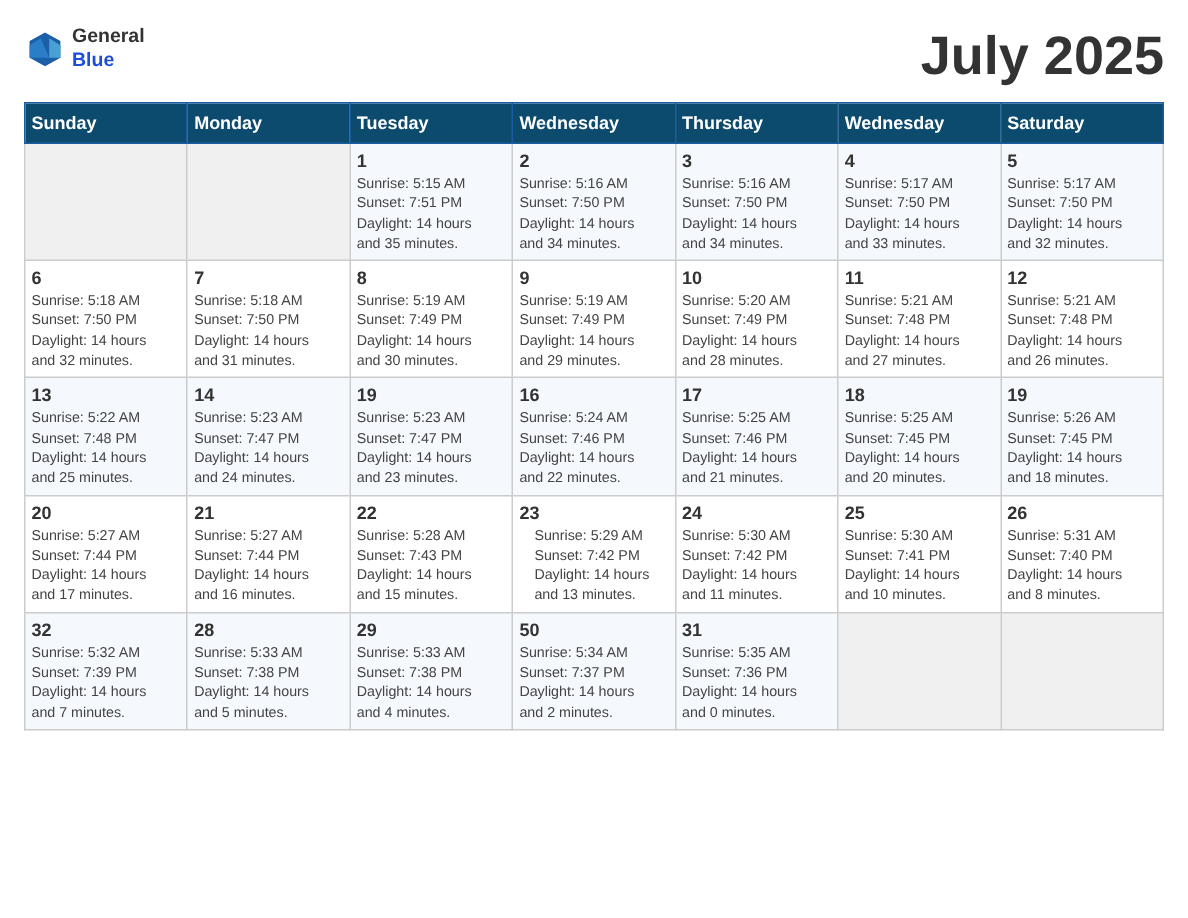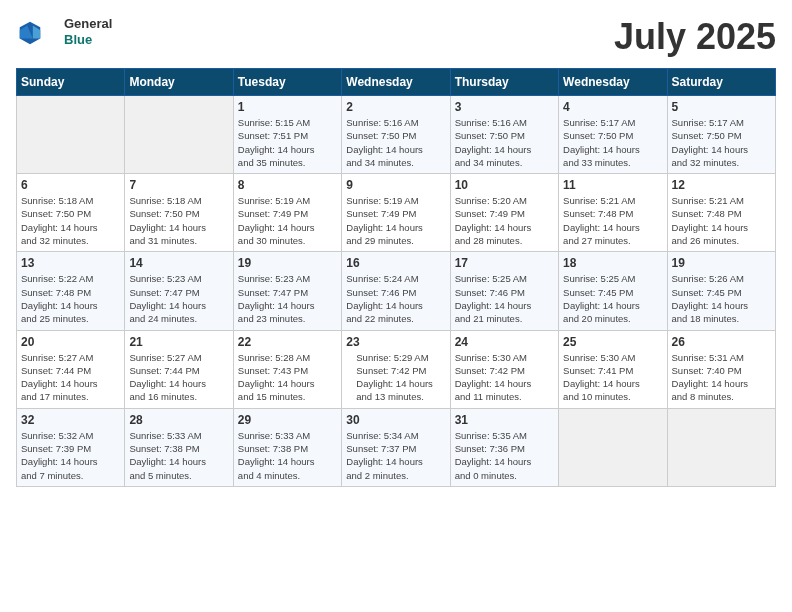--- a/index.html
+++ b/index.html
@@ -12,31 +12,31 @@
     }
     .header-area {
       display: flex;
       justify-content: space-between;
       align-items: flex-start;
       margin-bottom: 10px;
     }
     .logo {
       display: flex;
       align-items: center;
-      gap: 20px;
+      gap: 4px;
     }
     .logo-text {
       display: flex;
       flex-direction: column;
       font-size: 13px;
       font-weight: bold;
       line-height: 1.2;
     }
     .logo-general { color: #333; }
-    .logo-blue { color: #0f766e; }
+    .logo-blue { color: #1d4ed8; }
     .logo-icon {
       width: 28px;
       height: 28px;
     }
     .title-area {
       text-align: left;
     }
     .month-title {
       font-size: 36px;
       font-weight: bold;
@@ -331,21 +331,21 @@
 and 5 minutes.</div>
         </td>
         <td>
           <span class="day-num">29</span>
           <div class="day-info" style="white-space: pre-line;">Sunrise: 5:33 AM
 Sunset: 7:38 PM
 Daylight: 14 hours
 and 4 minutes.</div>
         </td>
         <td>
-          <span class="day-num">30</span>
+          <span class="day-num">50</span>
           <div class="day-info" style="white-space: pre-line;">Sunrise: 5:34 AM
 Sunset: 7:37 PM
 Daylight: 14 hours
 and 2 minutes.</div>
         </td>
         <td>
           <span class="day-num">31</span>
           <div class="day-info" style="white-space: pre-line;">Sunrise: 5:35 AM
 Sunset: 7:36 PM
 Daylight: 14 hours

